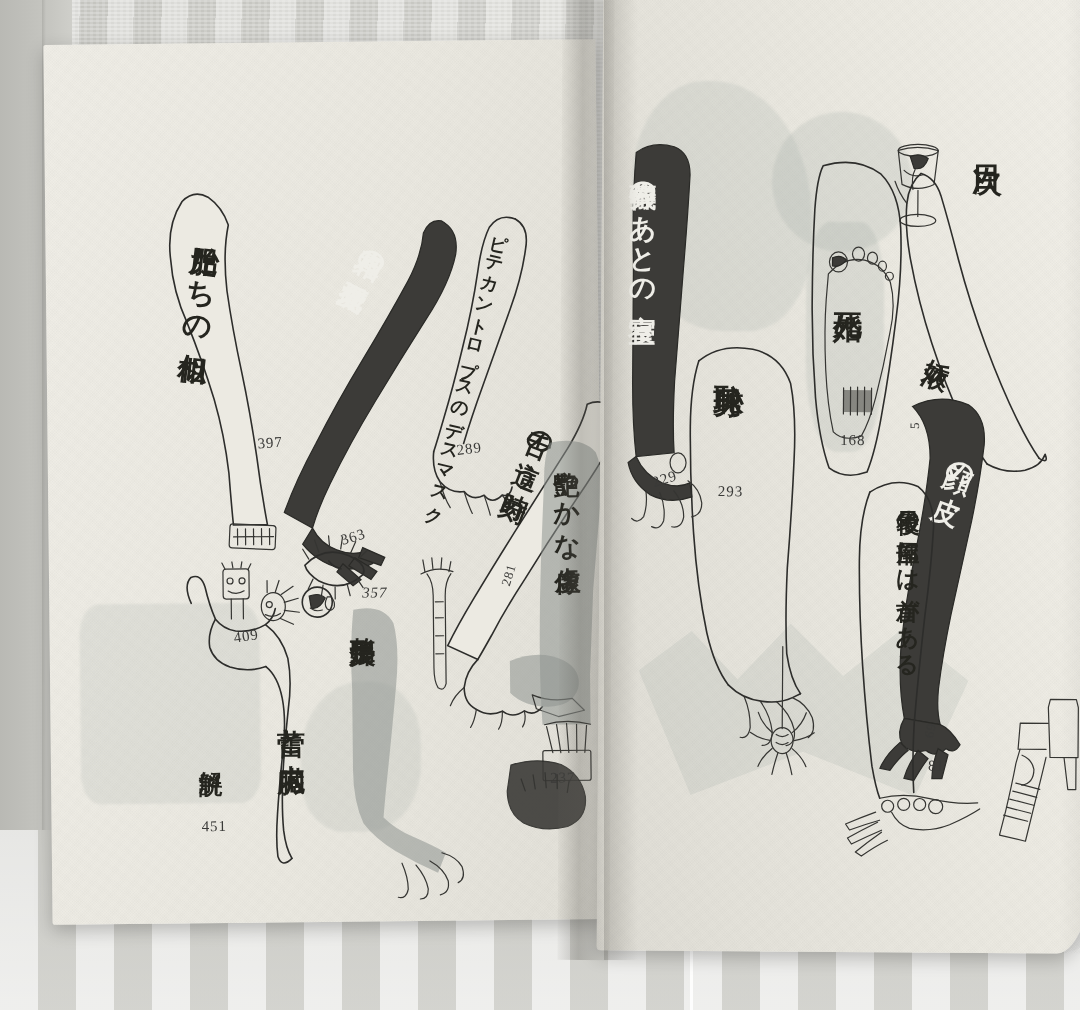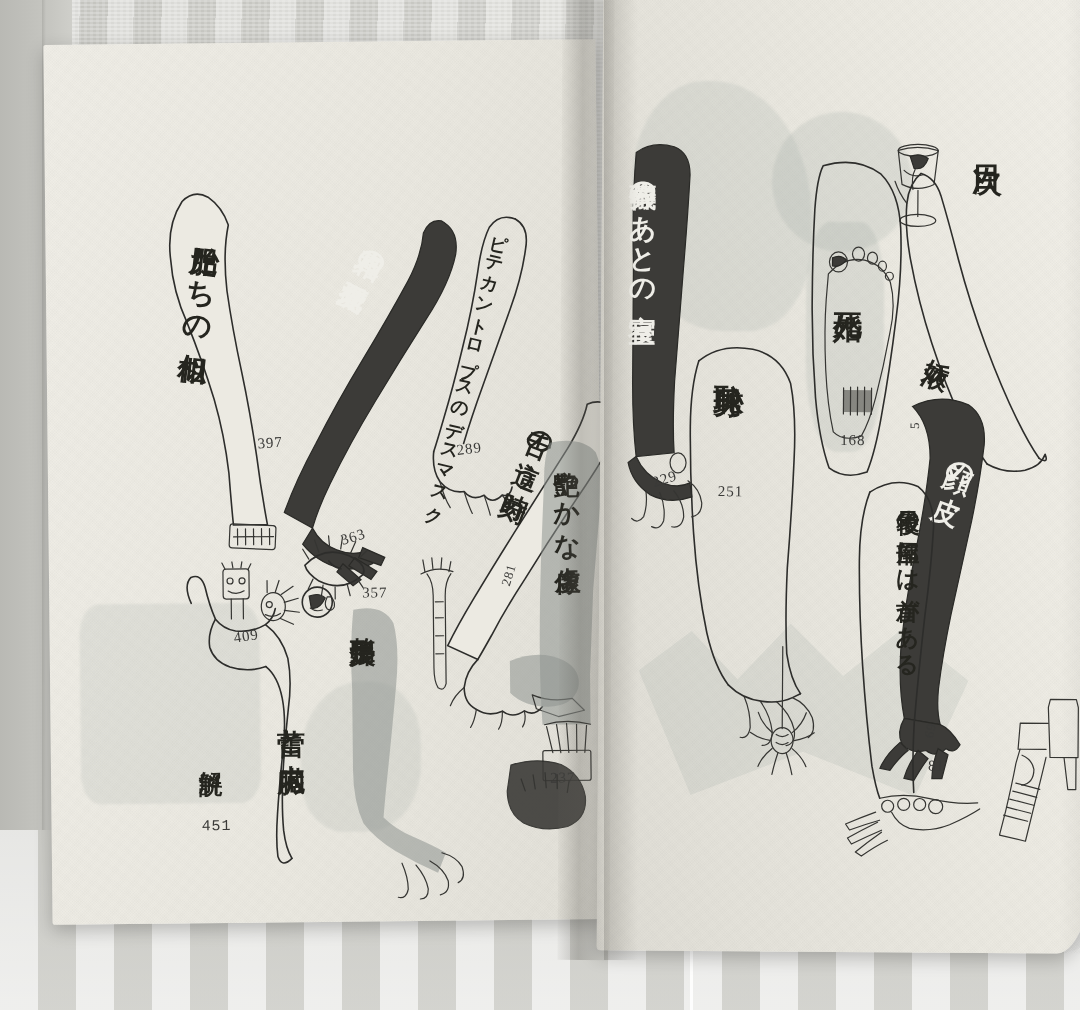--- a/index.html
+++ b/index.html
@@ -269,21 +269,21 @@
         <path class="fill-mid" d="M22 8 Q52 2 62 22 Q68 46 64 84 Q60 124 56 160 Q52 194 50 216 Q62 228 80 236 Q98 244 112 252 L104 272 Q82 262 62 250 Q42 238 30 222 Q20 200 20 168 Q20 128 20 88 Q18 44 22 8 Z"></path>
         <g class="ink-thin">
           <path d="M108 252 Q122 256 128 266 Q132 278 124 282"></path>
           <path d="M96 260 Q110 268 114 280 Q116 292 106 294"></path>
           <path d="M82 264 Q92 276 94 288 Q94 298 86 298"></path>
           <path d="M68 262 Q74 276 74 288 Q72 298 64 296"></path>
         </g>
       </svg>
     </div>
     <div class="label vtext" style="left:300px;top:575px;font-size:26px;color:#25251f;">整形夫婦</div>
-    <div class="label pagenum" style="left:313px;top:543px;">357</div>
+    <div class="label pagenum" style="left:313px;top:543px;font-style:italic;">357</div>
 
     <div class="limb" style="left:128px;top:520px;">
       <svg width="180" height="320" viewBox="0 0 180 320" aria-hidden="true">
 
         <path class="ink" d="M14 40 Q6 22 14 14 Q24 10 28 24 Q32 42 38 56 Q46 66 58 68 Q74 70 88 62 Q96 56 98 46"></path>
         <path class="ink" d="M38 56 Q30 70 32 84 Q36 98 52 104 Q70 110 88 104"></path>
 
         <g class="ink-thin">
           <rect x="46" y="6" width="26" height="30" rx="3"></rect>
           <circle cx="53" cy="18" r="3"></circle>
@@ -308,21 +308,21 @@
         </g>
 
         <path class="ink" d="M88 62 Q104 74 110 96 Q114 118 110 146 Q106 178 104 210 Q102 244 104 268 Q106 286 112 296"></path>
         <path class="ink" d="M88 104 Q100 114 104 136 Q108 158 104 190 Q100 224 98 252 Q96 278 98 294 Q102 306 112 296"></path>
       </svg>
     </div>
     <div class="label pagenum" style="left:184px;top:585px;transform:rotate(-8deg);">409</div>
     <div class="label vtext" style="left:226px;top:665px;font-size:28px;color:#25251f;">蕾と内臓</div>
 
     <div class="label vtext" style="left:148px;top:710px;font-size:23px;color:#25251f;font-weight:700;">解説</div>
-    <div class="label pagenum" style="left:150px;top:775px;font-family:Liberation Mono, monospace;">451</div>
+    <div class="label pagenum" style="left:150px;top:775px;">451</div>
   </div>
 
   <div class="page" id="page-right">
     <div class="grain"></div>
 
     <div class="ghost" style="left:170px;top:120px;width:140px;height:140px;background:#8d9a95;border-radius:50%;"></div>
     <div class="ghost" style="left:205px;top:230px;width:78px;height:230px;background:#8d9a95;border-radius:30% 30% 40% 40%;"></div>
     <div class="ghost" style="left:40px;top:620px;width:330px;height:200px;background:#93a09b;clip-path:polygon(0% 30%,16% 10%,30% 34%,46% 6%,62% 32%,80% 8%,100% 34%,84% 92%,50% 70%,16% 92%);"></div>
     <div class="ghost" style="left:30px;top:90px;width:180px;height:250px;background:#95a29d;border-radius:40% 55% 35% 50%;"></div>
 
@@ -388,21 +388,21 @@
         <path class="ink" d="M62 344 Q76 358 96 360 Q114 362 126 356 Q134 352 134 352"></path>
         <g class="ink-thin">
           <path d="M126 356 Q140 362 146 376 Q150 390 142 396"></path>
           <path d="M110 360 Q124 372 128 388 Q130 402 120 404"></path>
           <path d="M94 360 Q104 374 106 390 Q106 404 96 404"></path>
           <path d="M78 356 Q84 370 84 386 Q82 398 74 396"></path>
         </g>
       </svg>
     </div>
     <div class="label vtext" style="left:113px;top:370px;font-size:30px;color:#25251f;">恥球男</div>
-    <div class="label pagenum" style="left:118px;top:492px;">251</div>
+    <div class="label pagenum" style="left:118px;top:492px;">293</div>
 
     <div class="limb dark-limb" style="left:18px;top:150px;">
       <svg width="120" height="400" viewBox="0 0 120 400" aria-hidden="true">
         <path class="fill-dark" d="M16 12 Q32 0 54 6 Q70 12 70 34 Q68 76 64 128 Q60 186 56 240 Q54 284 56 312 L18 316 Q14 282 14 238 Q14 182 14 124 Q12 62 16 12 Z"></path>
         <path class="fill-dark" d="M18 316 Q26 334 44 342 Q60 348 72 342 L74 356 Q52 364 32 354 Q14 342 10 322 Z"></path>
         <g class="ink-thin">
           <path d="M70 340 Q82 348 84 362 Q84 374 74 376"></path>
           <path d="M56 350 Q66 362 66 376 Q64 388 54 386"></path>
           <path d="M42 352 Q48 366 46 380 Q42 390 34 386"></path>
           <path d="M28 350 Q30 364 26 376 Q20 384 14 378"></path>

